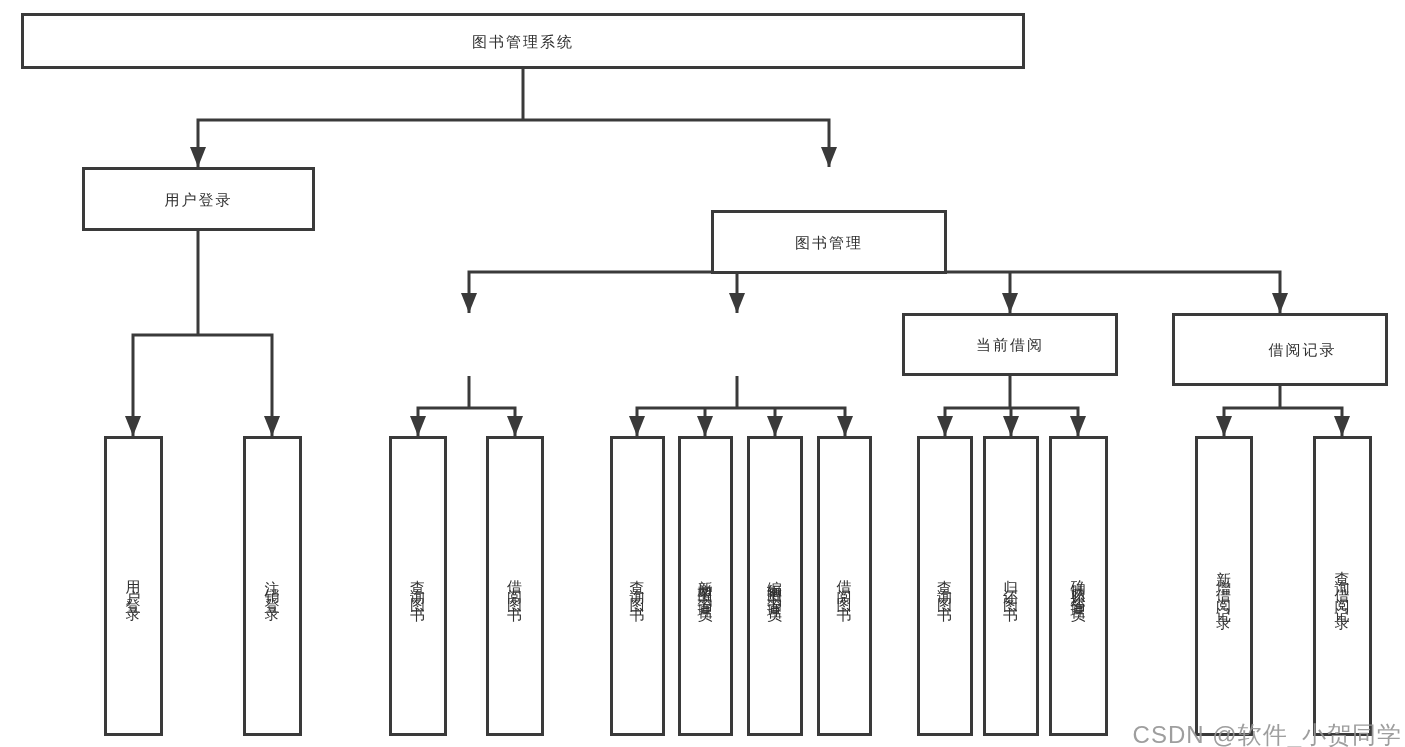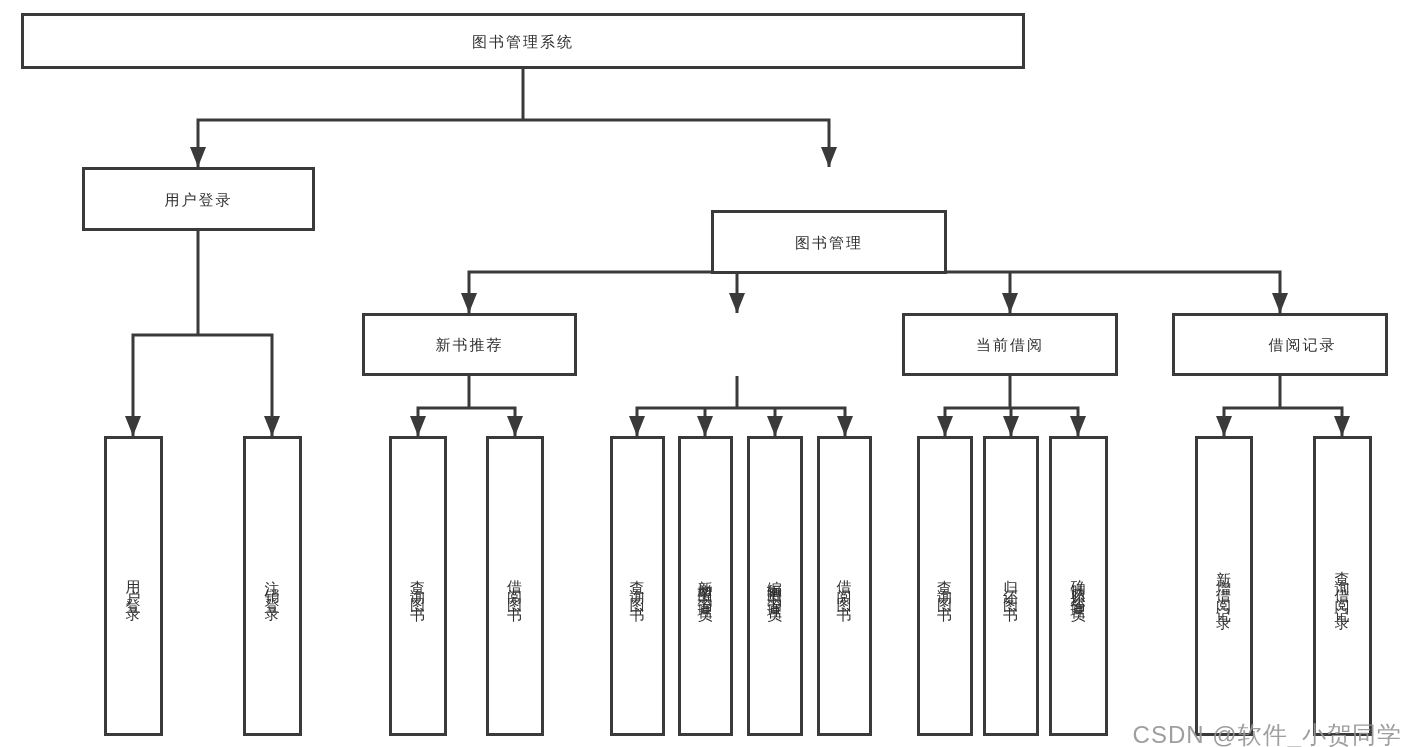--- a/index.html
+++ b/index.html
@@ -114,23 +114,22 @@
       <polygon points="1216,416 1232,416 1224,436" fill="#3a3a3a" stroke="none"></polygon>
       <polygon points="1334,416 1350,416 1342,436" fill="#3a3a3a" stroke="none"></polygon>
     </g>
   </svg>
 
   <div class="box" style="left:21px; top:13px; width:1004px; height:56px;">图书管理系统</div>
 
   <div class="box" style="left:82px; top:167px; width:233px; height:64px;">用户登录</div>
   <div class="box" style="left:711px; top:168px; width:236px; height:64px;margin-top:42px;">图书管理</div>
 
-  <div class="box" style="left:362px; top:313px; width:215px; height:63px;">新书推荐</div>
   <div class="box" style="left:902px; top:313px; width:216px; height:63px;">当前借阅</div>
-  <div class="box" style="left:1172px; top:313px; width:216px; height:63px;padding-left:45px;">借阅记录</div>
+  <div class="box" style="left:1172px; top:313px; width:216px; height:73px;padding-left:45px;">借阅记录</div>
 
   <div class="box vbox" style="left:104px; top:436px; width:59px; height:300px;">用户登录</div>
   <div class="box vbox" style="left:243px; top:436px; width:59px; height:300px;">注销登录</div>
 
   <div class="box vbox" style="left:389px; top:436px; width:58px; height:300px;">查询图书</div>
   <div class="box vbox" style="left:486px; top:436px; width:58px; height:300px;">借阅图书</div>
 
   <div class="box vbox" style="left:610px; top:436px; width:55px; height:300px;">查询图书</div>
   <div class="box vbox long" style="left:678px; top:436px; width:55px; height:300px;">新增图书（管理员）</div>
   <div class="box vbox long" style="left:747px; top:436px; width:56px; height:300px;">编辑图书（管理员）</div>

